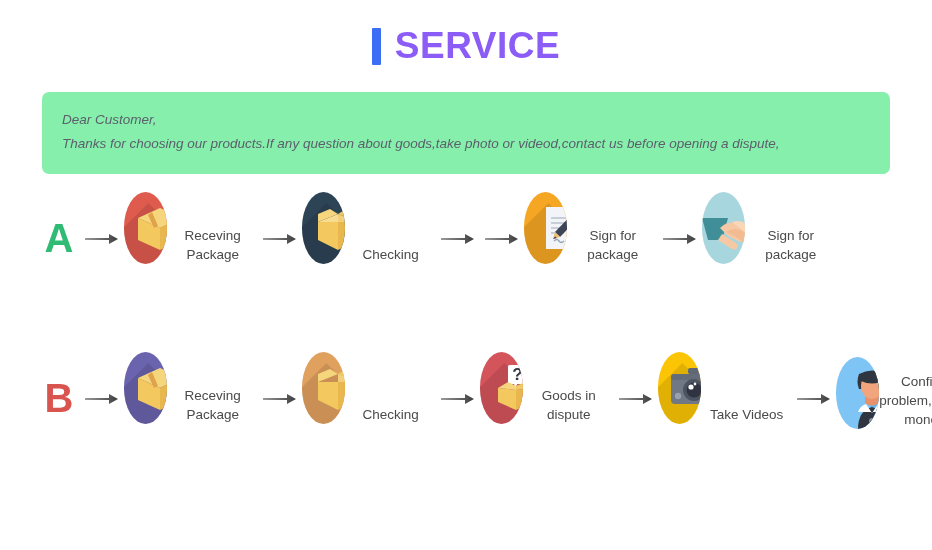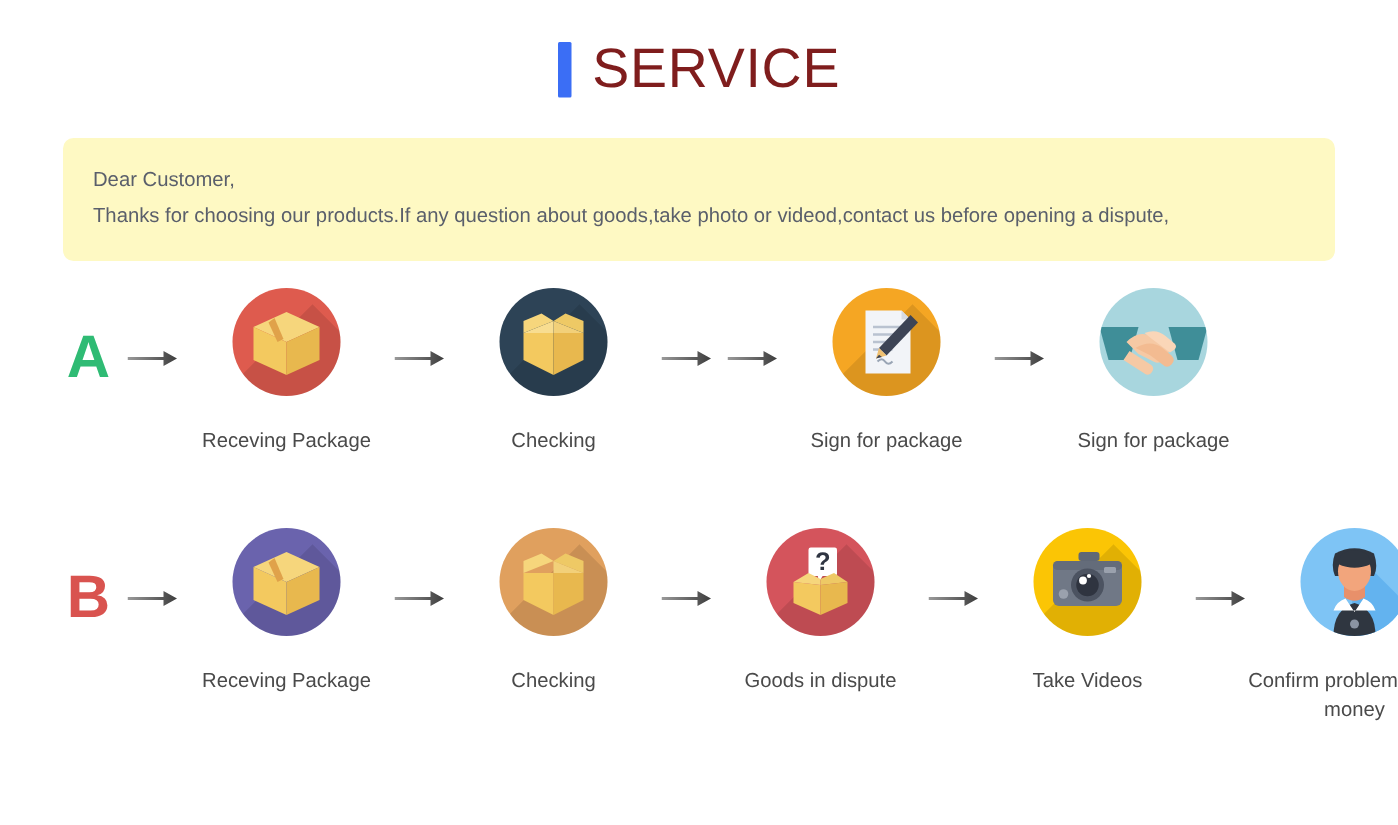--- a/index.html
+++ b/index.html
@@ -25,33 +25,34 @@
   }
   .title-bar {
     width: 9px;
     height: 37px;
     background: #3b6ef5;
     margin-right: 14px;
     border-radius: 1px;
   }
   .title-text {
     font-size: 37px;
-    font-weight: normal;
+    font-weight: bold;
     letter-spacing: 0.5px;
-    color: #7f1d1d;
+    color: #8b5cf6;
   }
 
   
   .notice {
     margin: 0 42px;
-    background: #fef9c3;
+    background: #86efac;
     border-radius: 7px;
     padding: 16px 20px 18px 20px;
     box-sizing: border-box;
     width: 848px;
+    font-style: italic;
   }
   .notice-line {
     font-size: 13.5px;
     line-height: 24px;
     color: #5a5f6b;
     white-space: pre-wrap;
   }
 
   
   .flow {
@@ -81,22 +82,22 @@
     width: 44px;
     padding-top: 40px;
     display: flex;
     justify-content: center;
     align-items: center;
   }
   .step {
     flex: 0 0 auto;
     width: 134px;
     display: flex;
-    flex-direction: column;
-    align-items: center;
+    flex-direction: row;
+    align-items: flex-end;
   }
   .step-icon {
     width: 72px;
     height: 72px;
     border-radius: 50%;
     position: relative;
     overflow: hidden;
   }
   .step-label {
     margin-top: 20px;

